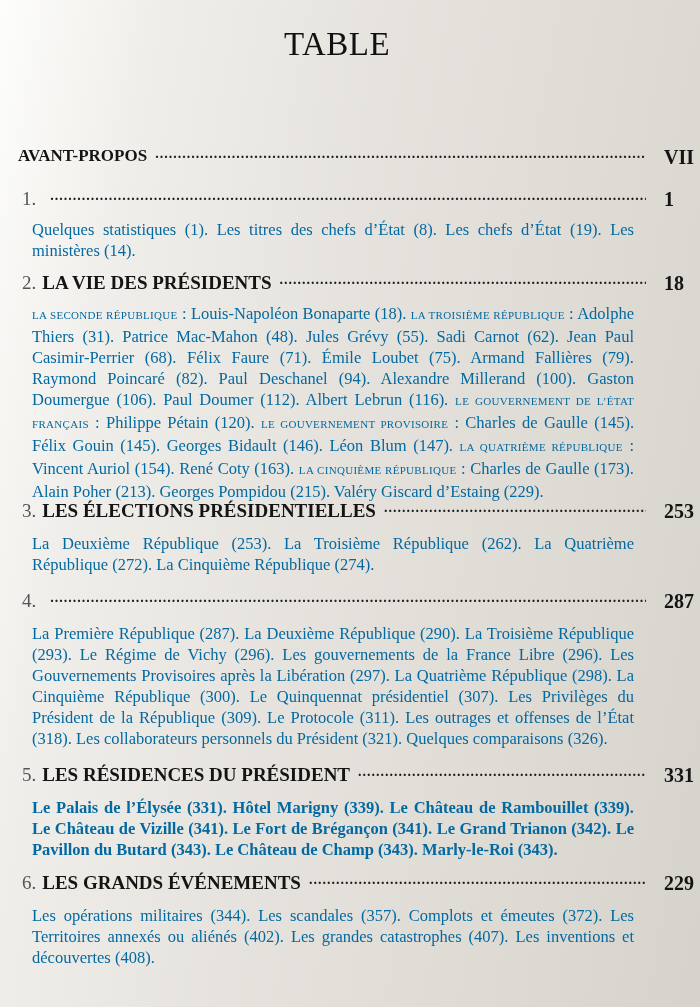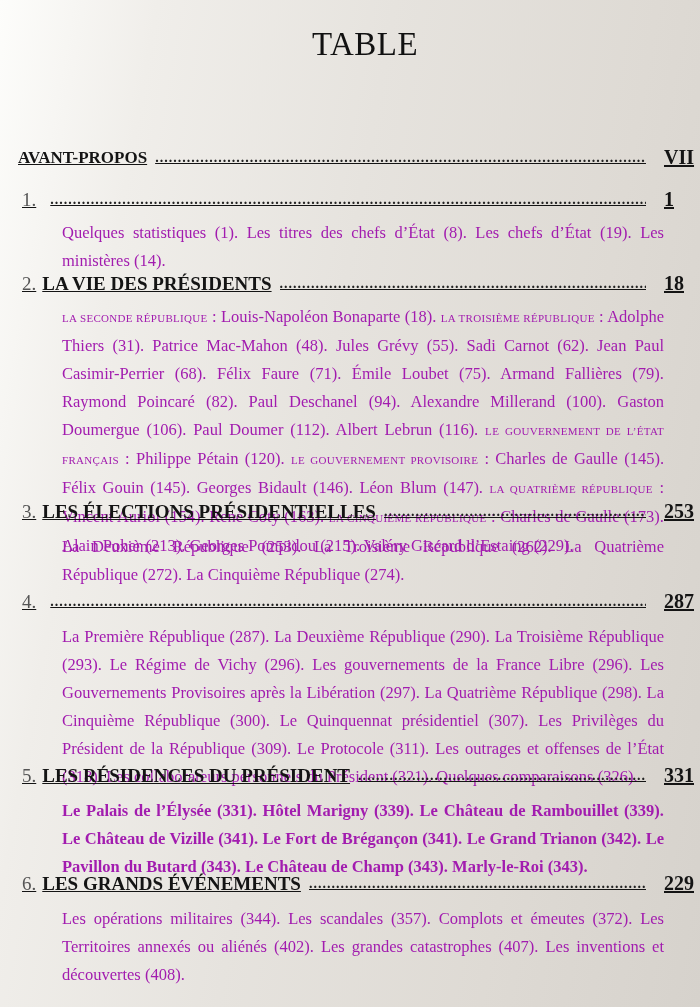--- a/index.html
+++ b/index.html
@@ -5,39 +5,39 @@
   html, body { margin: 0; padding: 0; }
   body {
     width: 700px; height: 1007px; overflow: hidden;
     background: linear-gradient(100deg, #fdfdfb 0%, #f0eeea 18%, #e6e3de 45%, #dedad4 75%, #d6d2cc 100%);
     font-family: "Liberation Serif", "DejaVu Serif", serif;
     color: #141414;
     position: relative;
   }
   .page { position: absolute; left: 0; top: 0; width: 700px; height: 1007px; }
   .title {
-    position: absolute; left: 312px; top: 26px;
+    position: absolute; left: 284px; top: 26px;
     font-size: 33px; letter-spacing: 0.5px; color: #111;
   }
   .entry { position: absolute; left: 0; width: 700px; }
   .head {
-    display: flex; align-items: center; white-space: nowrap;
-    font-weight: bold; font-size: 19px; text-decoration: underline;
+    display: flex; align-items: flex-start; white-space: nowrap;
+    font-weight: bold; font-size: 19px;
   }
   .head .num { font-weight: normal; color: #555; margin-right: 6px; }
   .head .label { }
   .head .dots {
     flex: 1; overflow: hidden; margin-left: 8px; color: #222; font-weight: bold;
     letter-spacing: 1px; font-size: 14px;
   }
   .head .dots::after { content: "................................................................................................................................................"; }
   .head .page-no { width: 36px; text-align: left; margin-left: 18px; font-size: 20px; }
   .body {
-    font-size: 16.5px; line-height: 28px; text-align: justify;
-    margin-left: 62px; width: 602px; color: #a21caf;
+    font-size: 16.5px; line-height: 21px; text-align: justify;
+    margin-left: 32px; width: 602px; color: #0369a1;
   }
   .sc { font-size: 11px; letter-spacing: 0.3px; }
 </style>
 </head>
 <body>
 
 <div class="page">
 
   <div class="title">TABLE</div>
 

